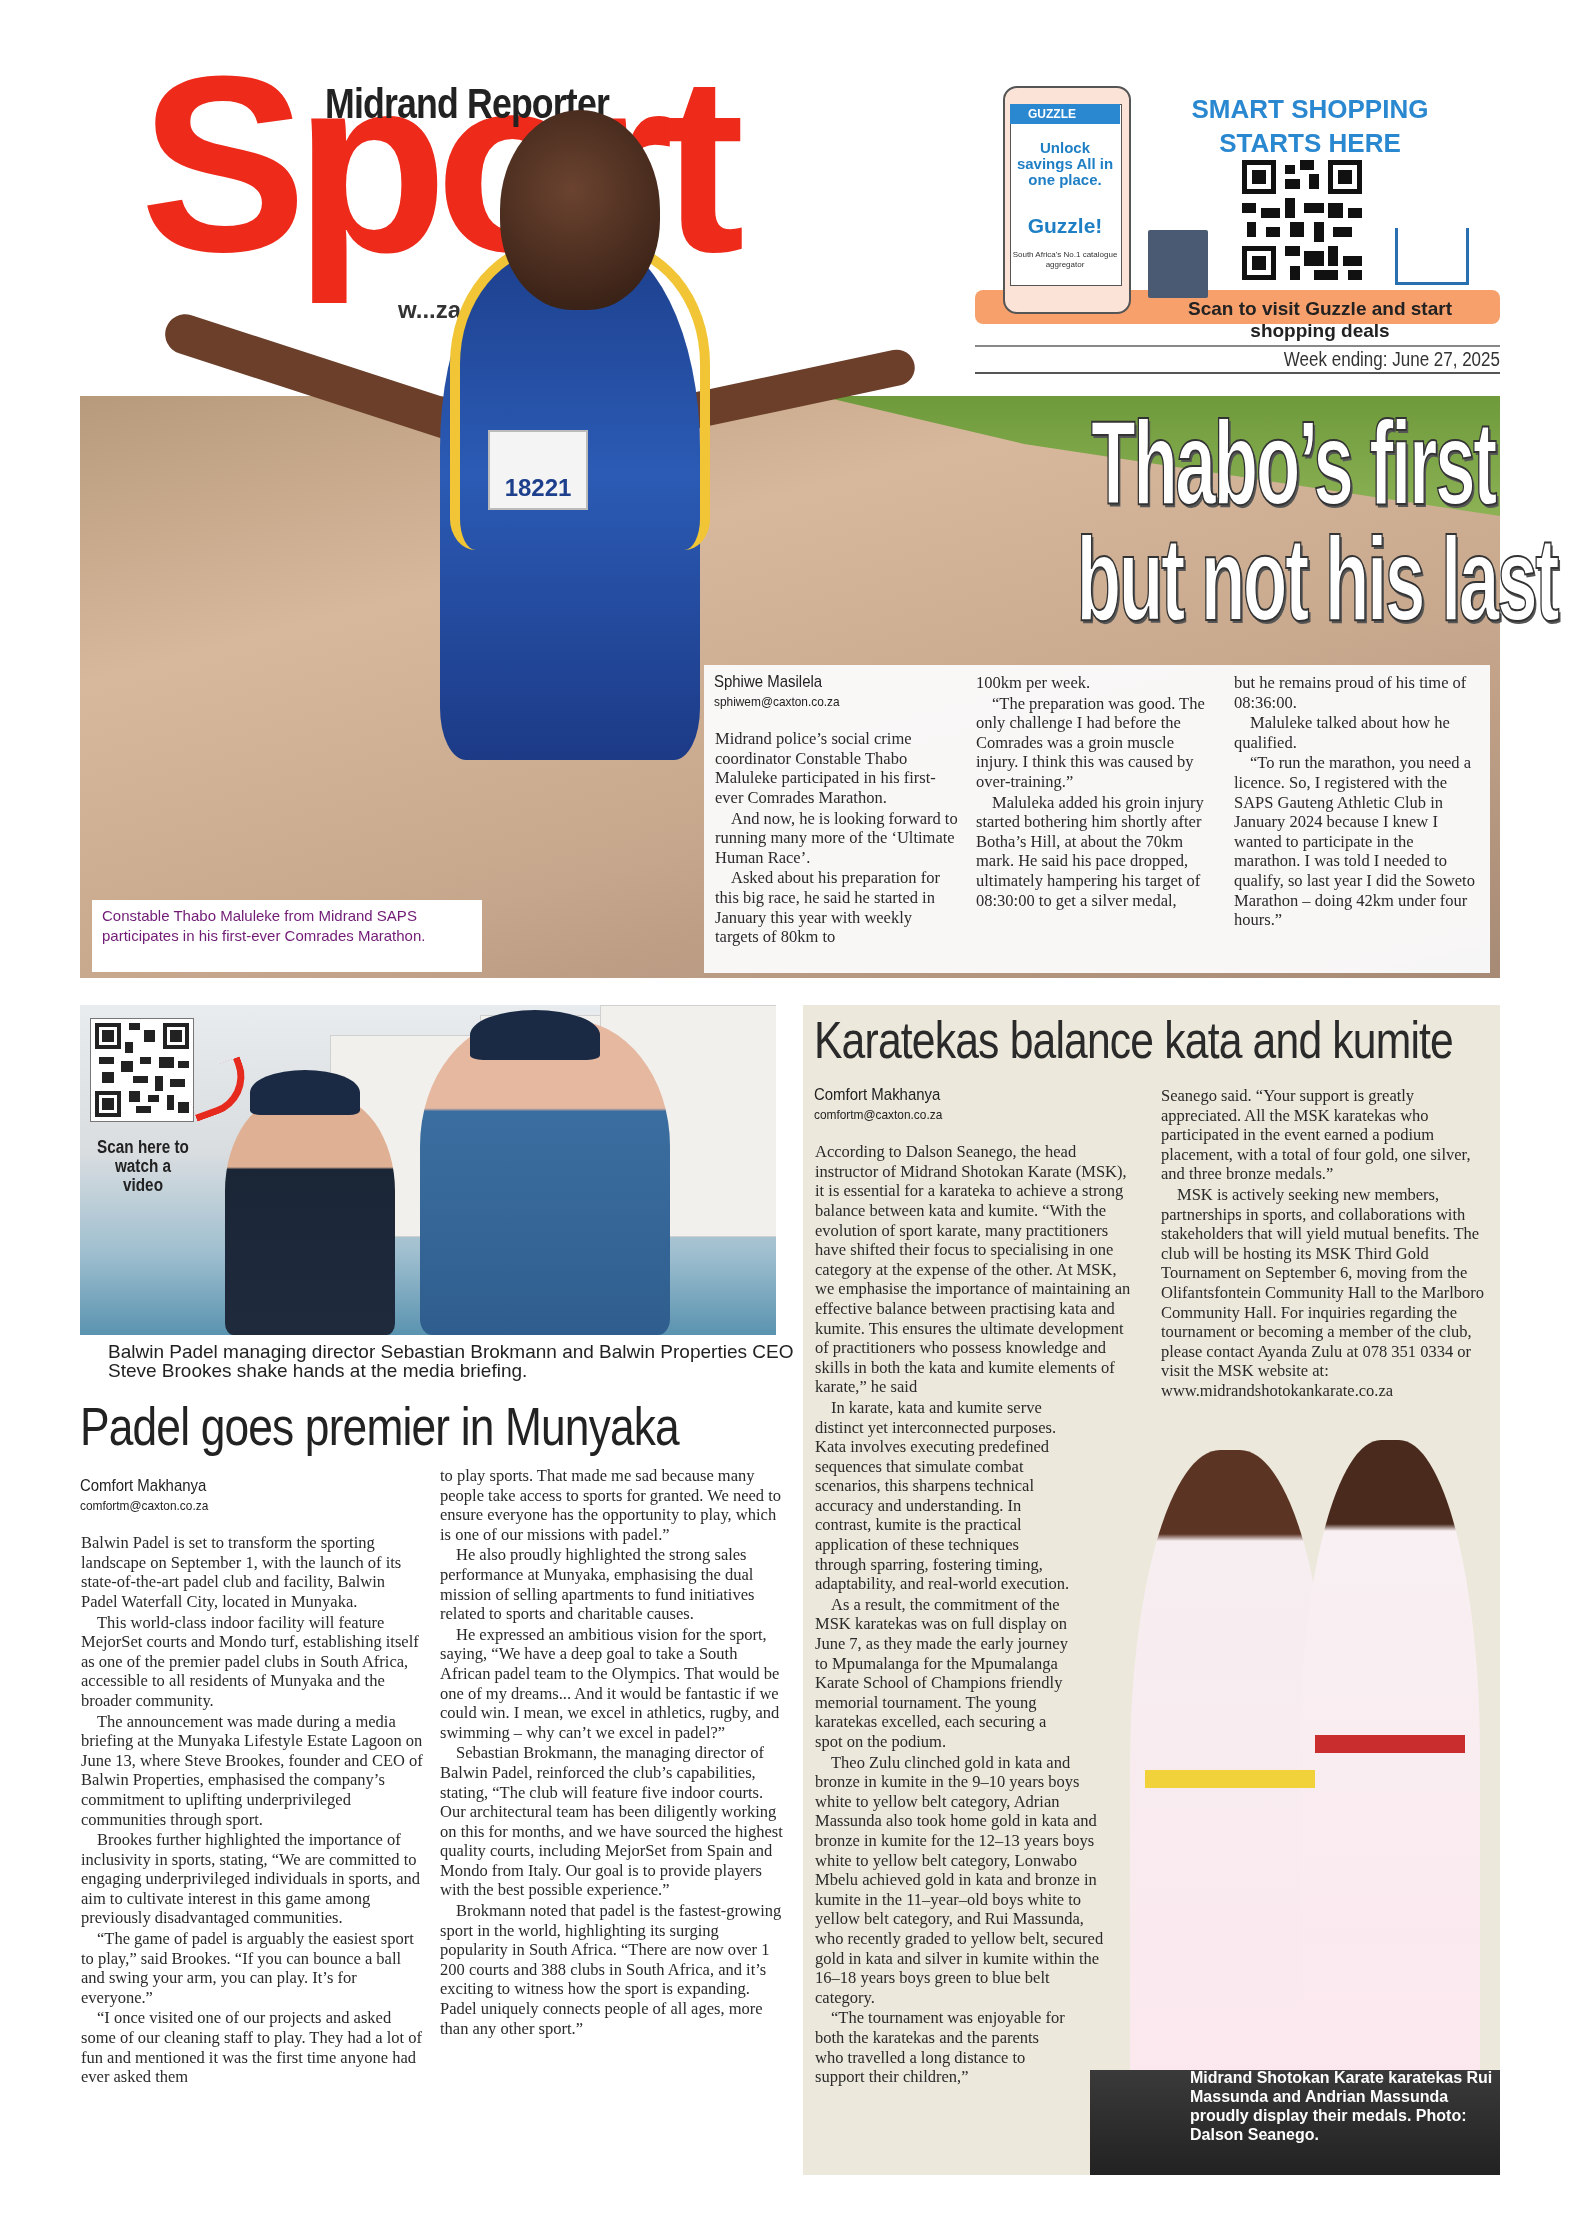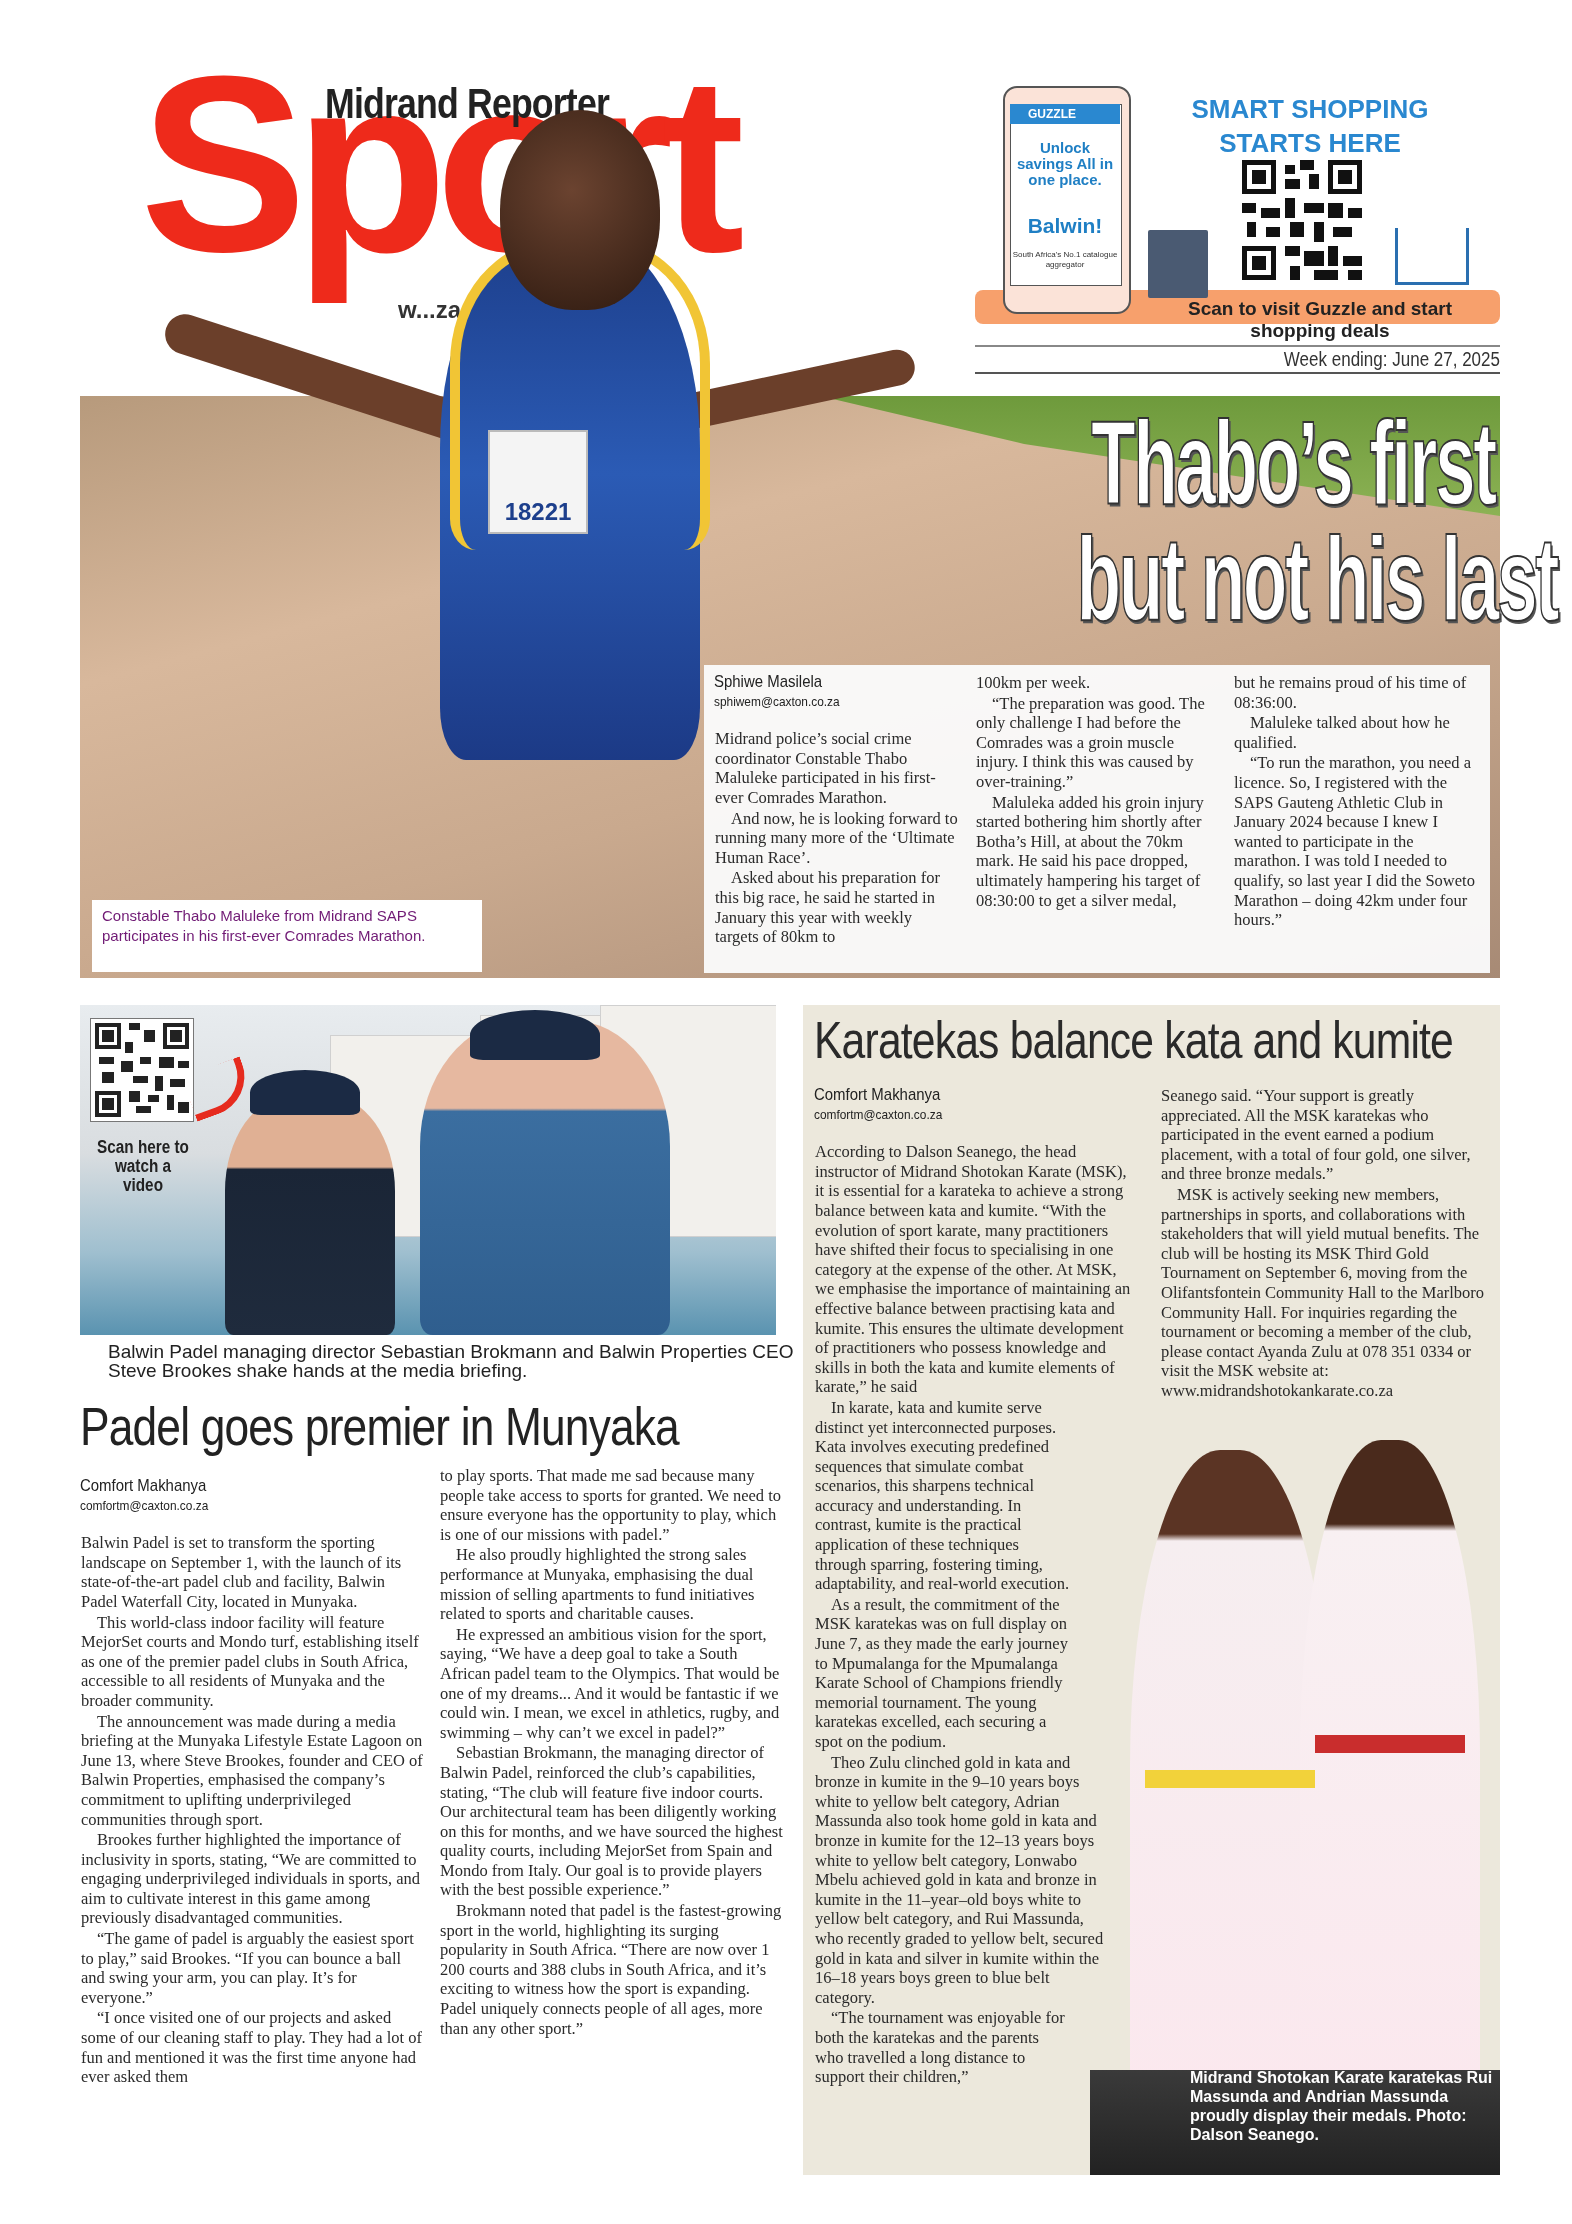--- a/index.html
+++ b/index.html
@@ -5,21 +5,21 @@
   html,body{margin:0;padding:0;background:#fff;}
   body{width:1572px;height:2224px;position:relative;overflow:hidden;font-family:"Liberation Serif",serif;color:#222;}
   .abs{position:absolute;}
   
   .sport-word{left:140px;top:40px;font-family:"Liberation Sans",sans-serif;font-weight:bold;font-size:250px;line-height:250px;color:#ee2a1b;letter-spacing:-12px;}
   .mr-title{left:325px;top:80px;font-family:"Liberation Sans",sans-serif;font-weight:bold;font-size:42px;color:#222;letter-spacing:-1px;transform:scaleX(0.85);transform-origin:left;}
   .mr-url{left:398px;top:296px;font-family:"Liberation Sans",sans-serif;font-weight:bold;font-size:24px;color:#333;}
   .runner-head{left:500px;top:110px;width:160px;height:200px;border-radius:50% 50% 45% 45%;background:radial-gradient(circle at 45% 40%,#6b4330,#2e1a10);}
   .runner-body{left:440px;top:240px;width:260px;height:520px;background:linear-gradient(180deg,#1d3f8c 0%,#2b5bb5 45%,#1c3a86 100%);border-radius:40% 40% 10% 10%;}
   .runner-vest-trim{left:450px;top:240px;width:240px;height:300px;border:10px solid #f1c535;border-radius:40% 40% 10% 10%;border-bottom:none;}
-  .bib{left:488px;top:430px;width:100px;height:104px;background:#f4f4f4;border:2px solid #bbb;font-family:"Liberation Sans",sans-serif;font-weight:bold;font-size:24px;color:#1d3f8c;display:flex;align-items:flex-end;justify-content:center;padding-bottom:6px;box-sizing:border-box;}
+  .bib{left:488px;top:430px;width:100px;height:80px;background:#f4f4f4;border:2px solid #bbb;font-family:"Liberation Sans",sans-serif;font-weight:bold;font-size:24px;color:#1d3f8c;display:flex;align-items:flex-end;justify-content:center;padding-bottom:6px;box-sizing:border-box;}
   
   .ad{left:975px;top:80px;width:530px;height:244px;background:#fff;}
   .ad-phone{left:1003px;top:86px;width:124px;height:224px;background:#fbe3d8;border:2px solid #555;border-radius:14px;}
   .ad-screen{left:1010px;top:104px;width:110px;height:180px;background:#fff;border:1px solid #555;}
   .ad-screen-bar{left:1010px;top:104px;width:110px;height:20px;background:#2a88d0;color:#fff;font-family:"Liberation Sans",sans-serif;font-weight:bold;font-size:12px;line-height:20px;padding-left:18px;box-sizing:border-box;}
   .ad-screen-text{left:1012px;top:140px;width:106px;text-align:center;font-family:"Liberation Sans",sans-serif;font-weight:bold;color:#1f7fc4;font-size:15px;line-height:16px;}
   .ad-screen-brand{left:1012px;top:214px;width:106px;text-align:center;font-family:"Liberation Sans",sans-serif;font-weight:bold;color:#1f7fc4;font-size:21px;}
   .ad-screen-small{left:1012px;top:250px;width:106px;text-align:center;font-family:"Liberation Sans",sans-serif;font-size:8px;color:#333;line-height:10px;}
   .ad-headline{left:1150px;top:92px;width:320px;text-align:center;font-family:"Liberation Sans",sans-serif;font-weight:900;color:#2a88d0;font-size:26px;line-height:34px;}
   .ad-qr{left:1240px;top:160px;width:124px;height:120px;}
@@ -72,21 +72,21 @@
 <div class="abs mr-title">Midrand Reporter</div>
 <div class="abs mr-url">w...za</div>
 
 <div class="abs ad"></div>
 <div class="abs ad-strip"></div>
 <div class="abs ad-strip-text">Scan to visit Guzzle and start shopping deals</div>
 <div class="abs ad-phone"></div>
 <div class="abs ad-screen"></div>
 <div class="abs ad-screen-bar">GUZZLE</div>
 <div class="abs ad-screen-text">Unlock savings All in one place.</div>
-<div class="abs ad-screen-brand">Balwin!</div>
+<div class="abs ad-screen-brand">Guzzle!</div>
 <div class="abs ad-screen-small">South Africa's No.1 catalogue aggregator</div>
 <div class="abs ad-headline">SMART SHOPPING STARTS HERE</div>
 <div class="abs bag"></div>
 <div class="abs cart"></div>
 <svg class="abs ad-qr" viewBox="0 0 25 25" shape-rendering="crispEdges">
   <rect width="25" height="25" fill="#fff"></rect>
   <g fill="#111">
     <rect x="0" y="0" width="7" height="7"></rect>
       <rect x="1" y="1" width="5" height="5" fill="#fff"></rect>
       <rect x="2" y="2" width="3" height="3"></rect>

